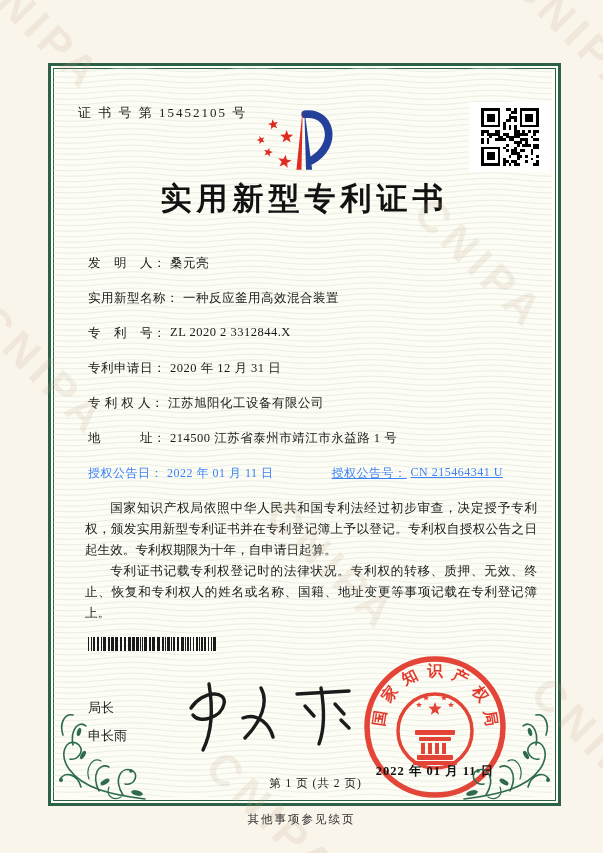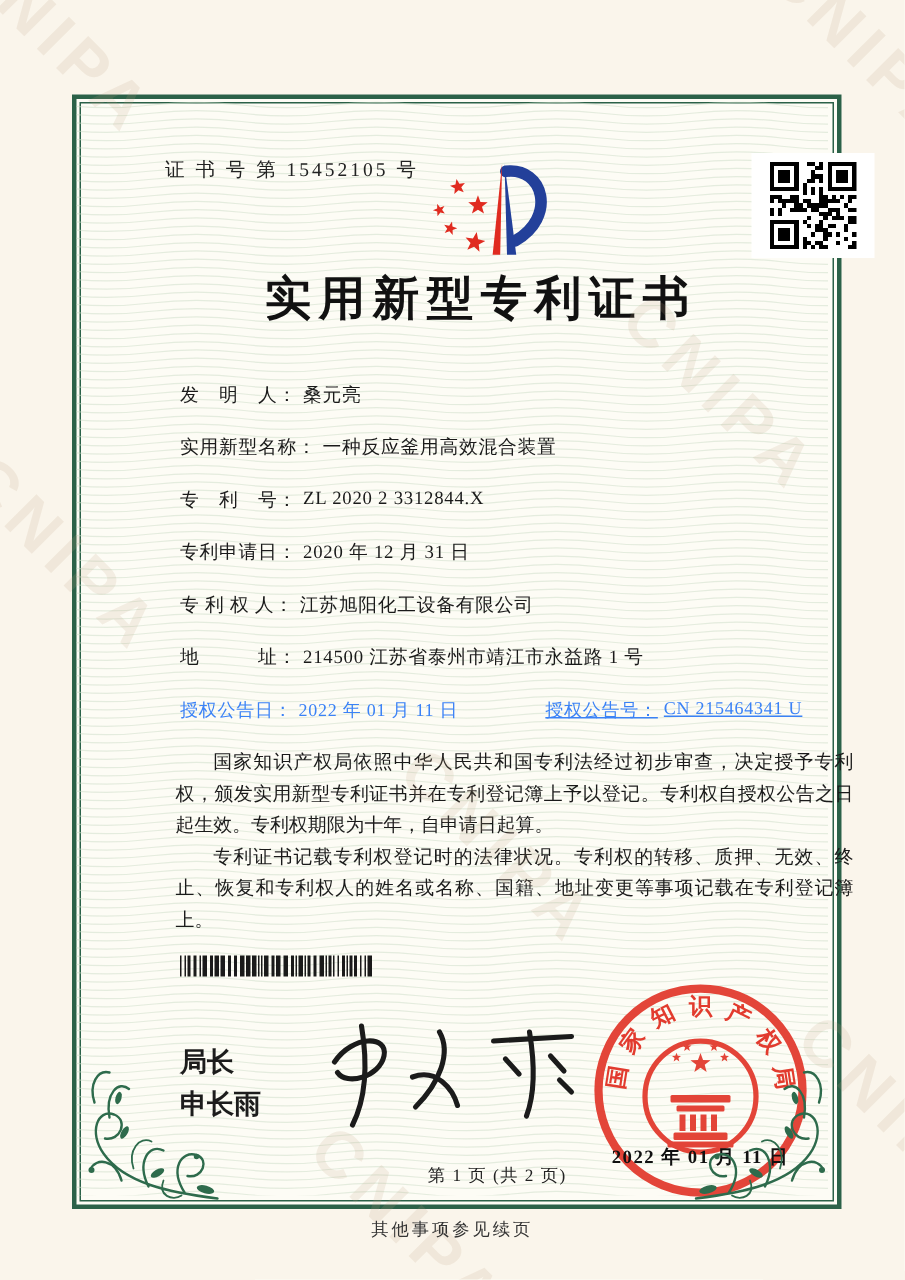--- a/index.html
+++ b/index.html
@@ -6,42 +6,42 @@
   body{width:603px;height:853px;position:relative;overflow:hidden;
        background:#faf5eb;font-family:"Liberation Serif","DejaVu Serif",serif;}
   .wm-layer{position:absolute;inset:0;z-index:2;pointer-events:none;}
   .wm{position:absolute;font-family:"Liberation Sans","DejaVu Sans",sans-serif;
       font-weight:bold;font-size:44px;letter-spacing:6px;
       color:rgba(193,160,128,0.16);transform:rotate(45deg);white-space:nowrap;}
   .frame{position:absolute;left:48px;top:63px;width:507px;height:737px;
          border:3px solid #2b6148;background:#fdfcf5;z-index:1;}
   .frame-inner{position:absolute;inset:2px;border:1px solid #2b6148;}
   #waves{position:absolute;inset:0;z-index:0;}
-  .content{position:absolute;inset:0;z-index:3;margin-left:32px;}
+  .content{position:absolute;inset:0;z-index:3;}
   .cert-no{position:absolute;left:27px;top:38px;font-size:13px;letter-spacing:2px;color:#222;}
   .logo{position:absolute;left:200px;top:40px;width:96px;height:70px;}
   .qr-box{position:absolute;left:418px;top:36px;width:82px;height:70px;background:#fff;
           display:flex;align-items:center;justify-content:center;}
   .title{position:absolute;left:0;top:112px;width:100%;text-align:center;
          font-size:31px;font-weight:bold;letter-spacing:5px;color:#111;}
   .fields{position:absolute;left:37px;top:189px;width:460px;}
   .frow{height:35px;font-size:12.5px;color:#1a1a1a;letter-spacing:0.5px;display:flex;}
   .flabel{white-space:pre;}
   .fvalue{margin-left:4px;white-space:pre;}
   .grant-row{display:flex;height:35px;font-size:12px;color:#3b82f6;letter-spacing:0.5px;}
   .grant-col2{margin-left:58px;display:flex;text-decoration:underline;}
   .paras{position:absolute;left:34px;top:432px;width:452px;font-size:12.6px;
          line-height:21px;color:#1a1a1a;text-align:justify;}
   .paras p{margin:0;text-indent:2em;}
   #barcode{position:absolute;left:37px;top:571px;width:158px;height:14px;
            display:flex;align-items:stretch;}
   #barcode div{height:100%;}
   .signer{position:absolute;left:37px;top:628px;
           font-family:"Liberation Sans","DejaVu Sans",sans-serif;
-          font-size:18px;color:#1c1c1c;line-height:28px;font-weight:bold;}
+          font-size:13px;color:#1c1c1c;line-height:28px;}
   .autograph{position:absolute;left:118px;top:608px;}
   .seal{position:absolute;left:308px;top:585px;width:152px;height:152px;}
   .seal-date{position:absolute;left:308px;top:697px;width:152px;text-align:center;
              font-size:12.5px;font-weight:bold;color:#111;letter-spacing:1px;white-space:nowrap;}
   .page-info{position:absolute;left:11px;top:710px;width:100%;text-align:center;
              font-size:11.5px;color:#222;letter-spacing:1px;}
   .cont-note{position:absolute;left:0;top:812px;width:100%;text-align:center;z-index:3;
              font-size:11.5px;color:#333;letter-spacing:2px;}
   .ornament{position:absolute;z-index:4;}
   .orn-left{left:-2px;bottom:-2px;}

